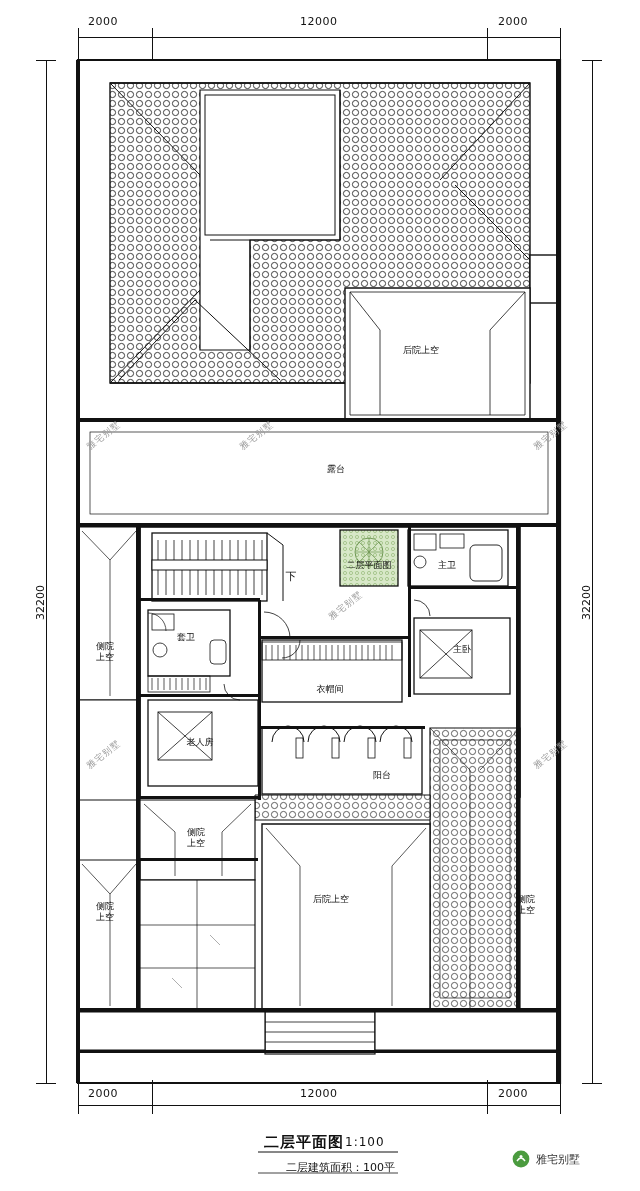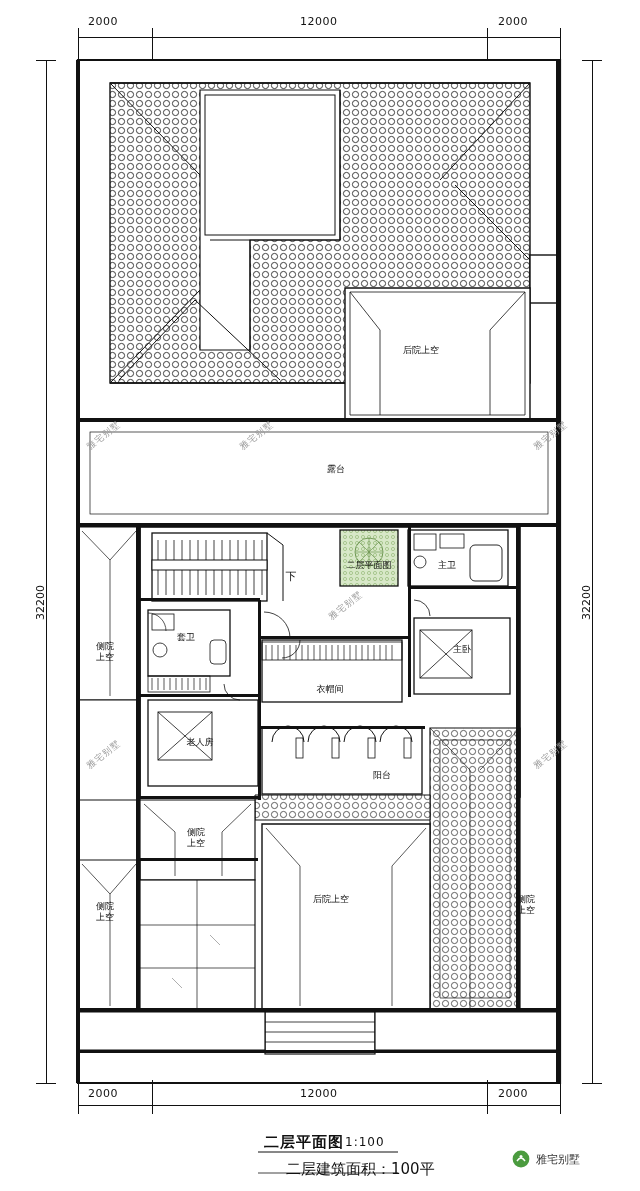--- a/index.html
+++ b/index.html
@@ -5,21 +5,21 @@
   html,body{margin:0;padding:0;background:#ffffff;}
   body{width:640px;height:1191px;position:relative;font-family:"DejaVu Sans","Liberation Sans",sans-serif;color:#111;overflow:hidden;}
   .stage{position:absolute;left:0;top:0;width:640px;height:1191px;}
   .abs{position:absolute;}
   .dim{position:absolute;font-size:11px;color:#111;letter-spacing:.5px;}
   .dimv{position:absolute;font-size:11px;color:#111;transform:rotate(-90deg);transform-origin:left top;white-space:nowrap;}
   .line{position:absolute;background:#111;}
   .rm{position:absolute;font-size:9px;text-align:center;line-height:11px;color:#111;white-space:pre;}
   .wm{position:absolute;font-size:9px;color:#9a9a9a;white-space:nowrap;transform:rotate(-38deg);transform-origin:left top;letter-spacing:1px;}
   .title{position:absolute;font-size:15px;font-weight:bold;letter-spacing:1px;}
-  .subtitle{position:absolute;font-size:15px;}
+  .subtitle{position:absolute;font-size:11px;}
 </style>
 </head>
 <body>
 
 <div class="stage">
 
   <div class="line" style="left:78px;top:37px;width:482px;height:1px;"></div>
   <div class="line" style="left:78px;top:28px;width:1px;height:18px;"></div>
   <div class="line" style="left:152px;top:28px;width:1px;height:18px;"></div>
   <div class="line" style="left:487px;top:28px;width:1px;height:18px;"></div>

